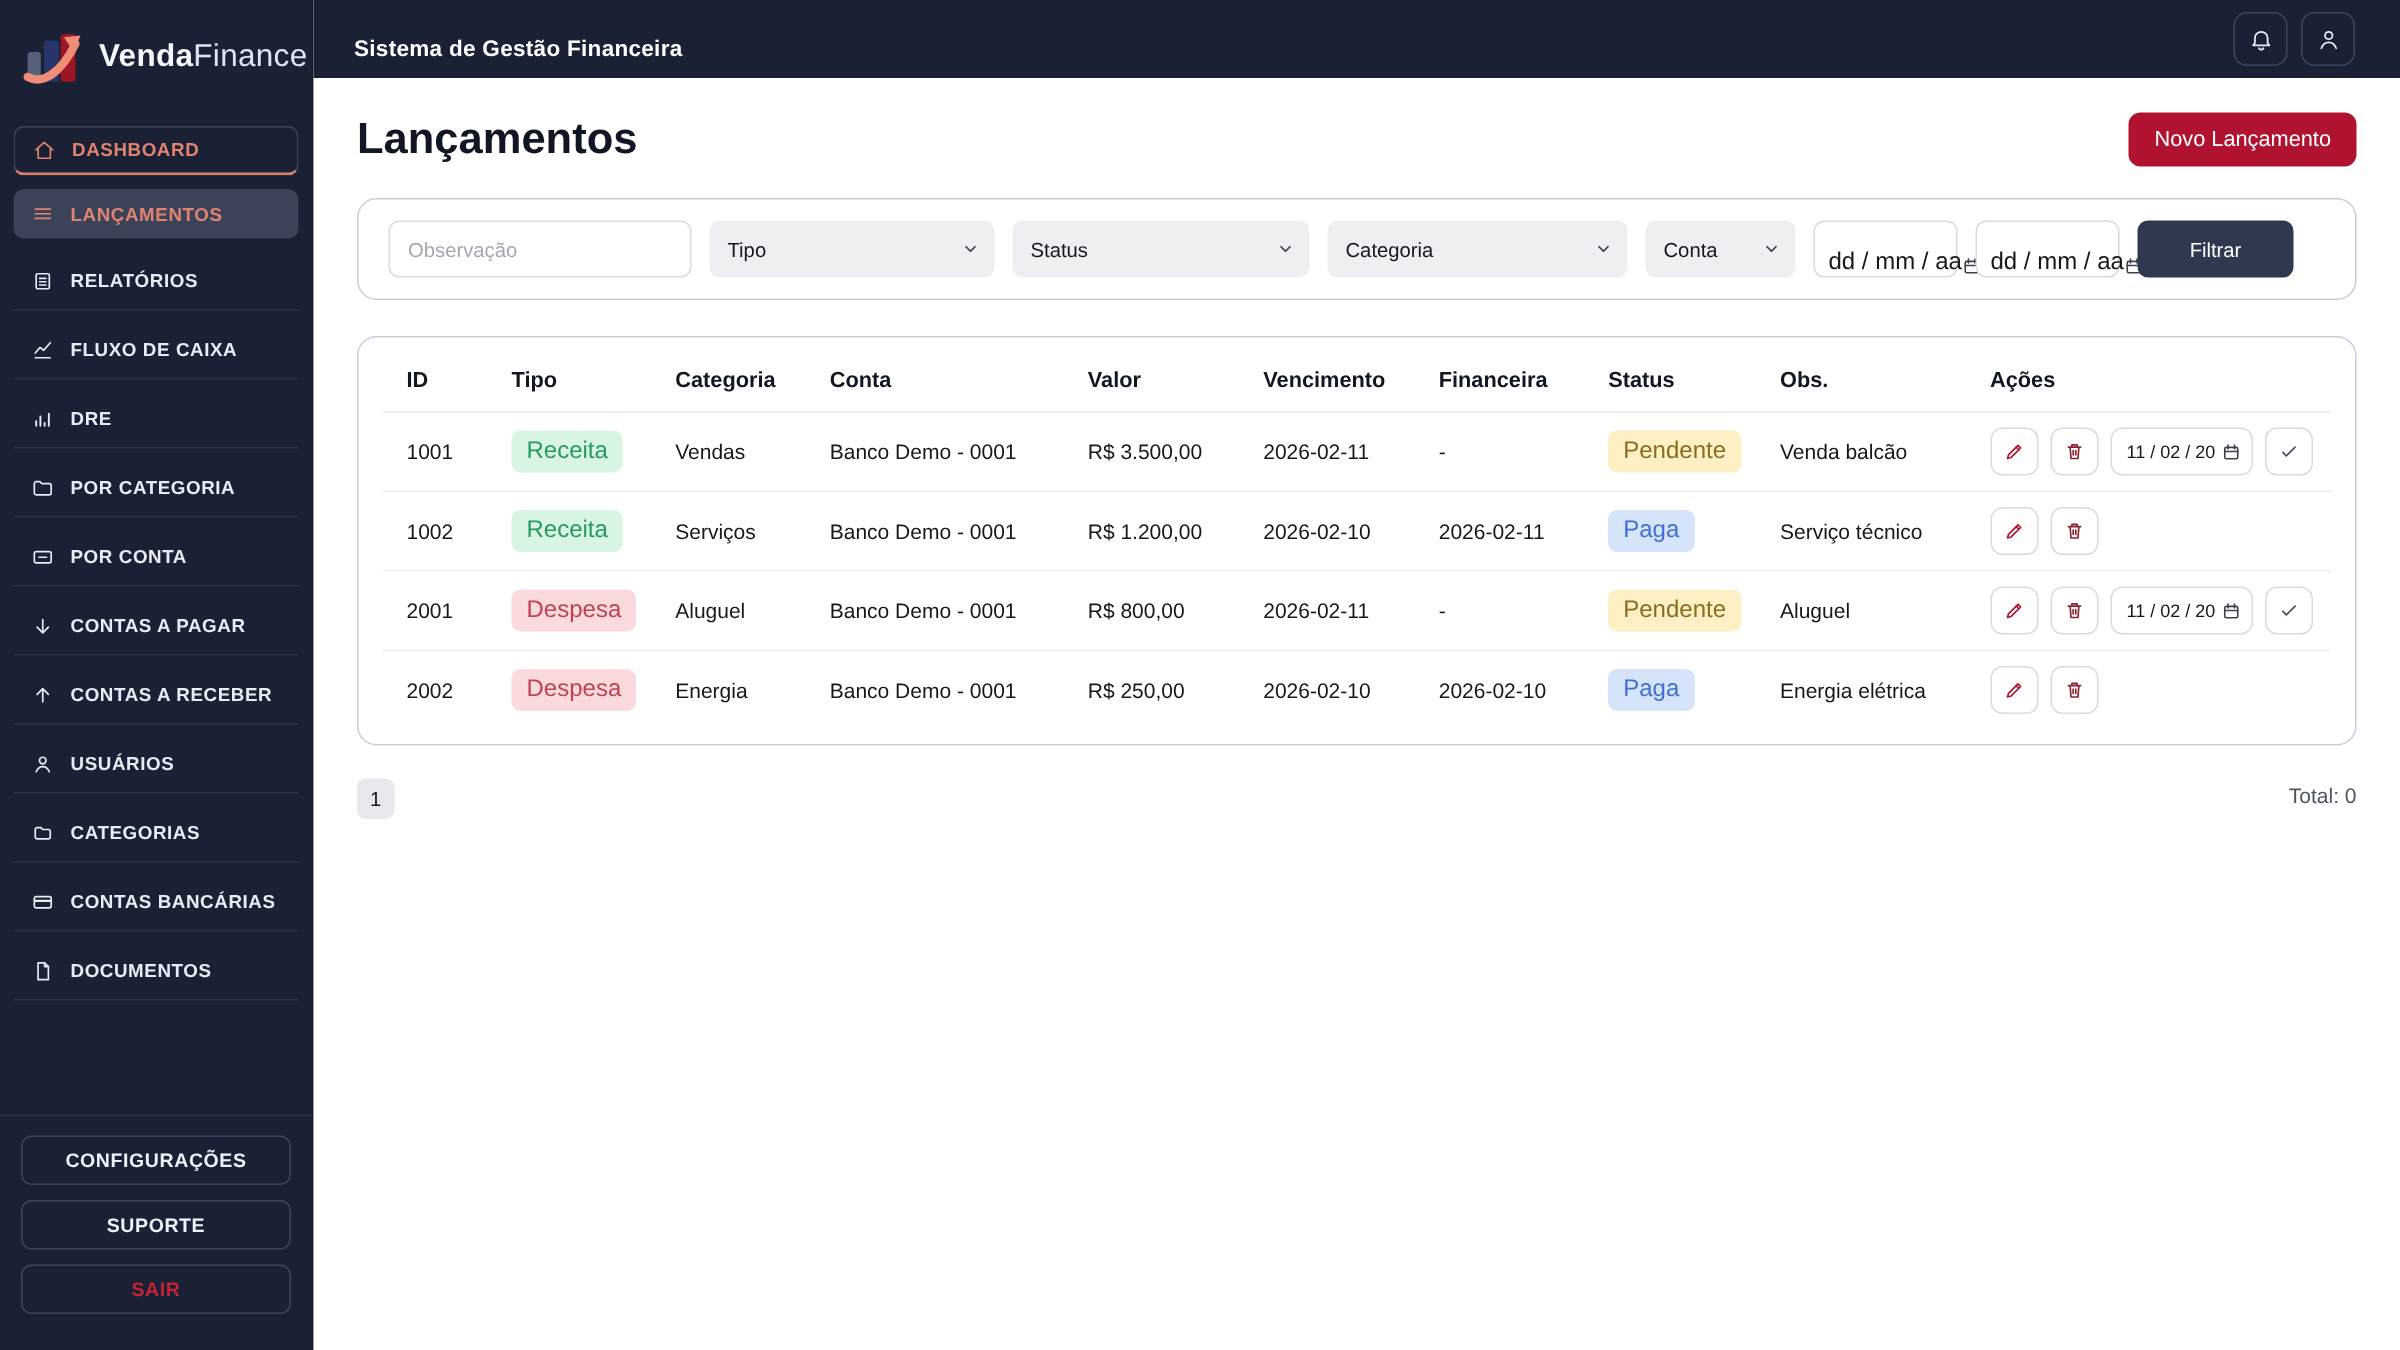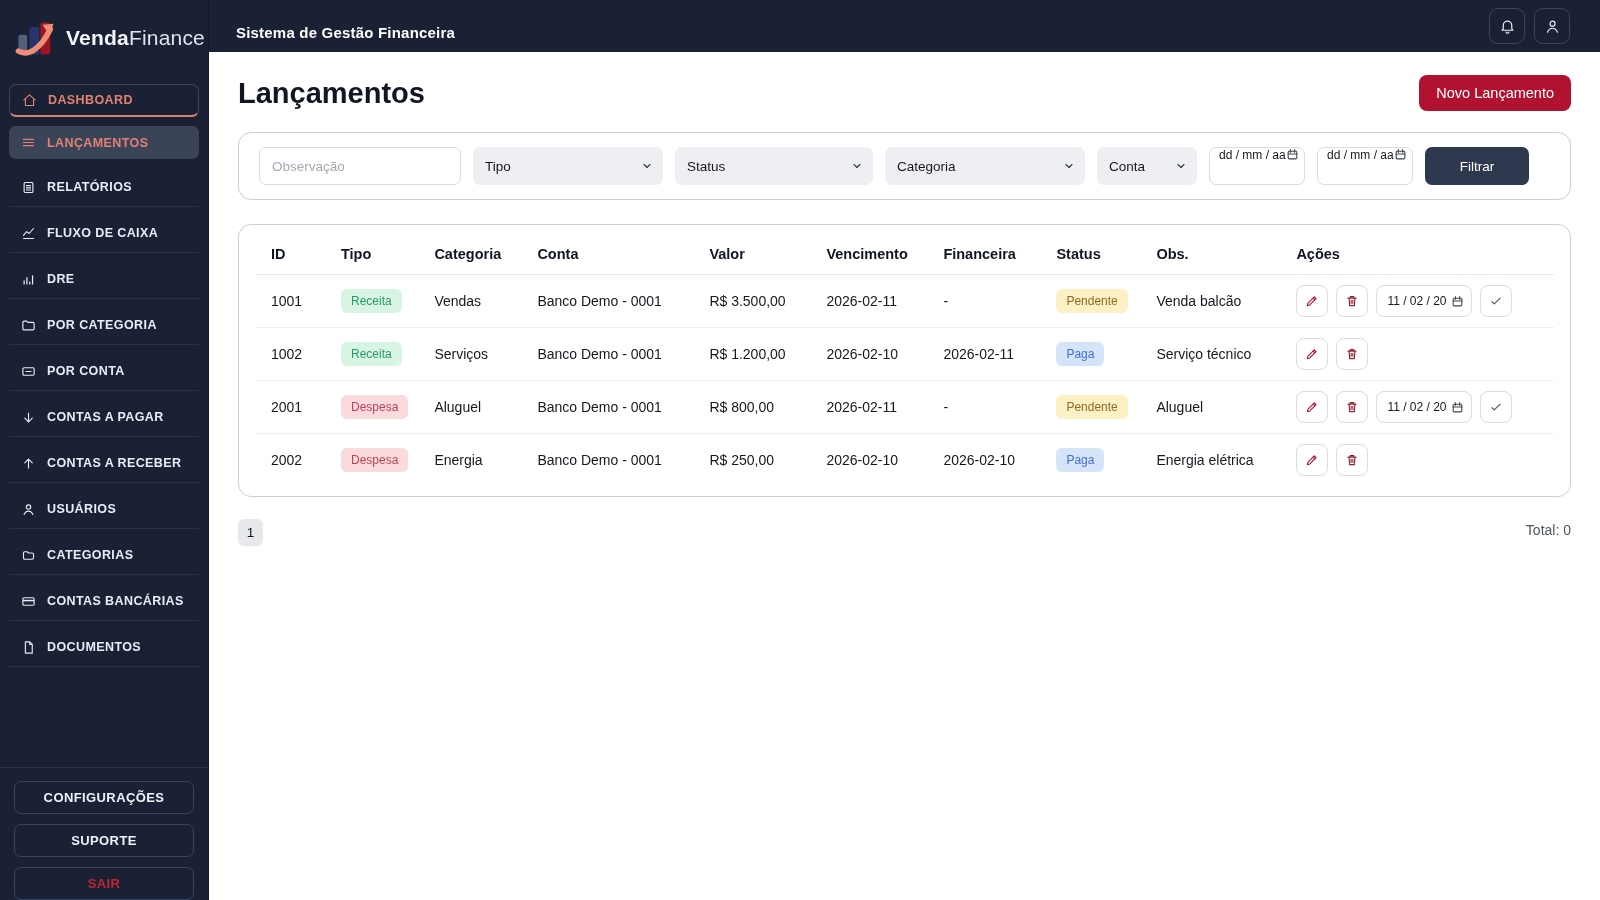--- a/index.html
+++ b/index.html
@@ -17,21 +17,21 @@
   nav { display:flex; flex-direction:column; padding:6px 9px 0 9px; }
   .nav-item { display:flex; align-items:center; gap:11px; height:33px; padding:0 12px;
     font-size:12.5px; font-weight:600; letter-spacing:.4px; color:#e9ecf4;
     border-radius:7px; cursor:pointer; margin-bottom:6px; }
   .nav-item .ic { display:flex; align-items:center; }
   .nav-item.plain { border-radius:0; border-bottom:1px solid #2b3349; margin-bottom:7px; height:39px; }
   .nav-item.outlined { border:1px solid #3c4560; border-bottom:2px solid #d9806d;
     color:#e0826f; margin-bottom:9px;text-align:center; }
   .nav-item.active { background:#3b4359; color:#e0826f; margin-bottom:9px; }
   .sb-spacer { flex:1; }
-  .sb-footer { border-top:1px solid #2b3349; padding:13px 14px 0 14px;
+  .sb-footer { border-top:1px solid #2b3349; padding:13px 14px 24px 14px;
     display:flex; flex-direction:column; gap:10px; }
   .sb-btn { height:33px; border:1px solid #3c4560; background:transparent; border-radius:7px;
     color:#eef1f7; font-size:13px; font-weight:600; letter-spacing:.4px; cursor:pointer;
     font-family:"Liberation Sans", sans-serif; }
   .sb-btn.danger { color:#c22335; }
 
   
   .main { flex:1; display:flex; flex-direction:column; background:#fff; }
   .topbar { height:52px; background:#1a2134; display:flex; align-items:center;
     justify-content:space-between; padding:0 30px 0 27px; }
@@ -53,39 +53,39 @@
   .txt-input { width:202px; height:38px; border:1px solid #d8dbe2; border-radius:7px;
     padding:0 12px; font-size:13.5px; font-family:"Liberation Sans", sans-serif; color:#1d4ed8; }
   .txt-input::placeholder { color:#a3a9b4; }
   .sel { height:38px; background:#edeff3; border-radius:7px; display:flex; align-items:center;
     justify-content:space-between; padding:0 10px 0 12px; font-size:13.5px; color:#16181d;
     cursor:pointer; }
   .sel .chev { color:#333a46; display:flex; }
   .sel.w-tipo{ width:190px; } .sel.w-status{ width:198px; }
   .sel.w-categoria{ width:200px; } .sel.w-conta{ width:100px; }
   .date-input { width:96px; height:38px; border:1px solid #d8dbe2; border-radius:7px;
-    background:#fff; display:flex; align-items:flex-start; justify-content:space-between;
-    padding:0 7px 0 9px; font-size:12px; color:#16181d; cursor:text; white-space:nowrap; }
+    background:#fff; display:flex; align-items:flex-end; justify-content:space-between;
+    padding:0 7px 0 9px; font-size:16px; color:#16181d; cursor:text; white-space:nowrap; }
   .date-input .cal { color:#3c424d; display:flex; }
   .btn-filter { width:104px; height:38px; background:#2e3950; color:#fff; border:none;
     border-radius:7px; font-size:13.5px; cursor:pointer; font-family:"Liberation Sans", sans-serif; }
 
   
   .table-card { margin-top:24px; border:1px solid #c9cedb; border-radius:13px;
     padding:6px 16px 10px 16px; background:#fff; }
   table { width:100%; border-collapse:collapse; }
   th { text-align:left; font-size:14.5px; font-weight:700; color:#101623;
     padding:15px 10px 12px 16px; border-bottom:1px solid #e8eaef; white-space:nowrap; }
   td { font-size:14px; color:#14181f; padding:10px 10px 10px 16px;
     border-bottom:1px solid #eceef2; white-space:nowrap; }
   tr:last-child td { border-bottom:none; }
   col.c-id{width:70px} col.c-tipo{width:90px} col.c-cat{width:103px} col.c-conta{width:172px}
   col.c-valor{width:117px} col.c-venc{width:117px} col.c-pag{width:113px} col.c-status{width:100px}
   col.c-obs{width:140px} col.c-acoes{width:auto}
-  .badge { display:inline-block; font-size:12px; padding:5px 10px; border-radius:6px; }
+  .badge { display:inline-block; font-size:16px; padding:5px 10px; border-radius:6px; }
   .badge.receita { background:#d8f4e3; color:#2a9a63; }
   .badge.despesa { background:#fadadd; color:#c14250; }
   .badge.pendente { background:#fcf0c4; color:#8a6d1f; }
   .badge.paga { background:#d6e4fa; color:#3f70d3; }
   .actions { display:flex; align-items:center; gap:8px; }
   .icon-btn { width:32px; height:32px; background:#fff; border:1px solid #d8dbe2;
     border-radius:8px; display:flex; align-items:center; justify-content:center; cursor:pointer; }
   .icon-btn.edit { color:#b3122f; }
   .icon-btn.del { color:#8c2332; }
   .icon-btn.confirm { color:#475569; }

